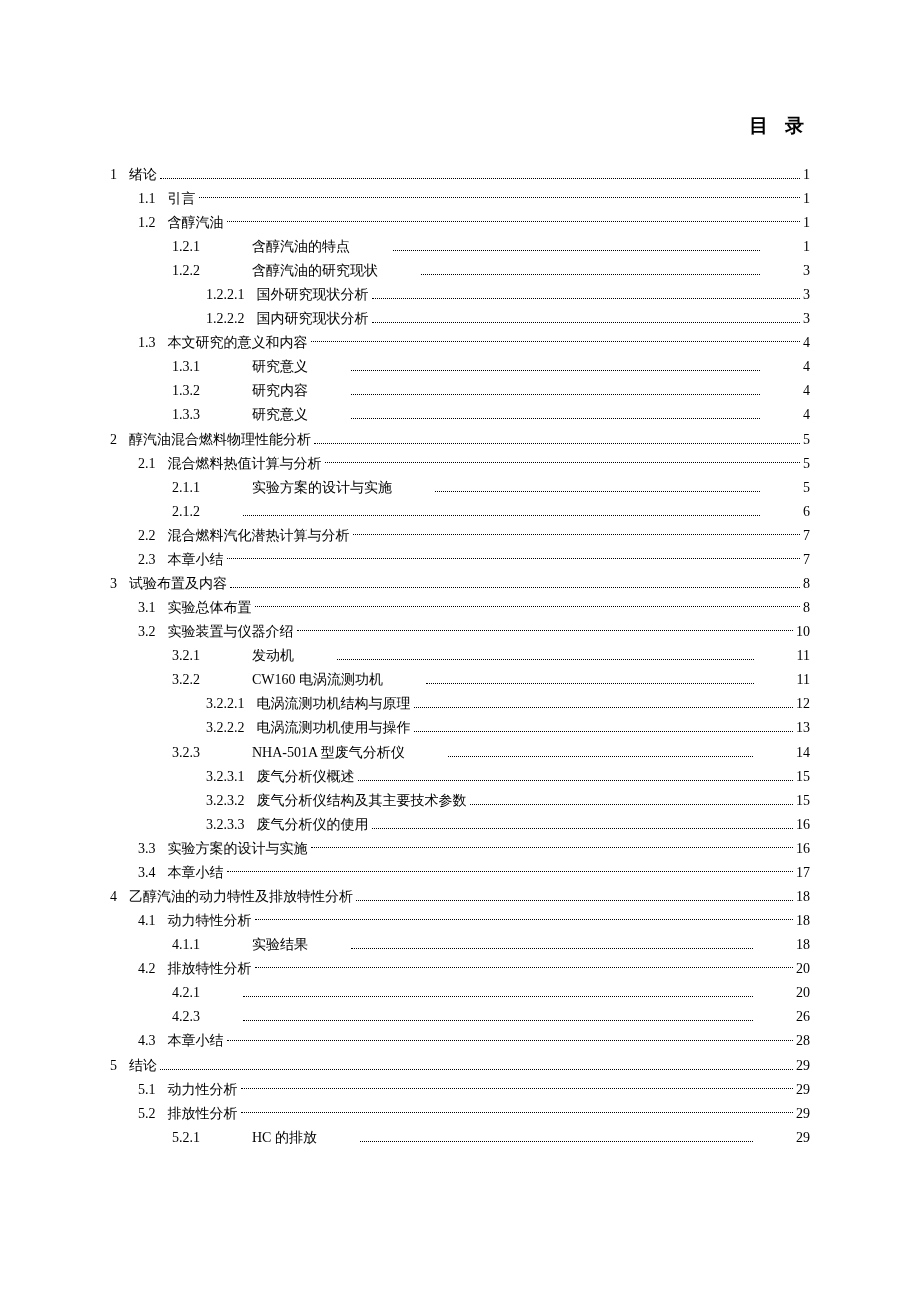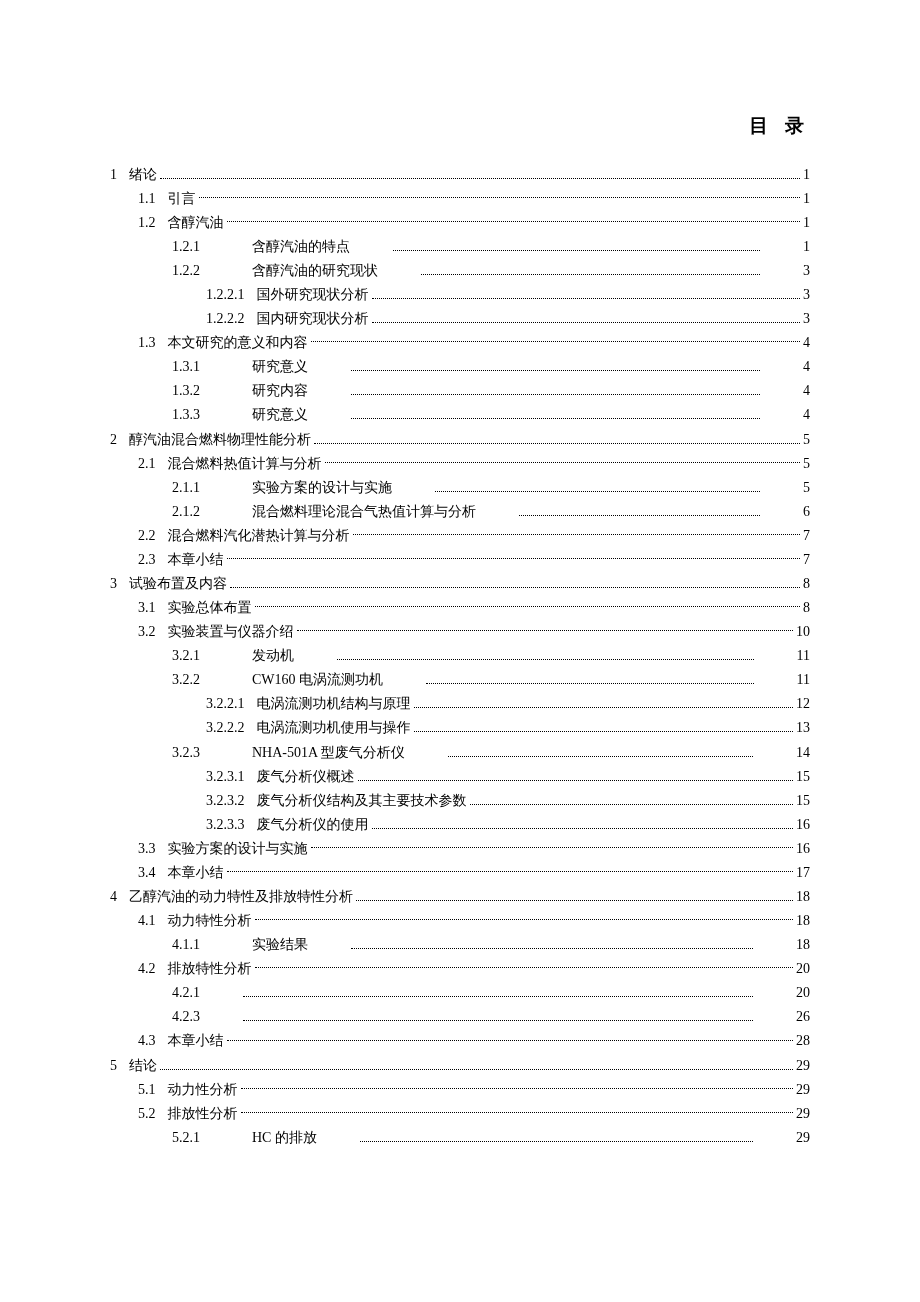--- a/index.html
+++ b/index.html
@@ -130,21 +130,20 @@
       <span class="toc-page">5</span>
     </div>
     <div class="toc-row lvl-3">
       <span class="toc-num">2.1.1</span>
       <span class="toc-label">实验方案的设计与实施</span>
       <span class="toc-dots"></span>
       <span class="toc-page">5</span>
     </div>
     <div class="toc-row lvl-3">
       <span class="toc-num">2.1.2</span>
-      <span class="toc-label">混合燃料理论混合气热值计算与分析</span>
       <span class="toc-dots"></span>
       <span class="toc-page">6</span>
     </div>
     <div class="toc-row lvl-2">
       <span class="toc-num">2.2</span>
       <span class="toc-label">混合燃料汽化潜热计算与分析</span>
       <span class="toc-dots"></span>
       <span class="toc-page">7</span>
     </div>
     <div class="toc-row lvl-2">

